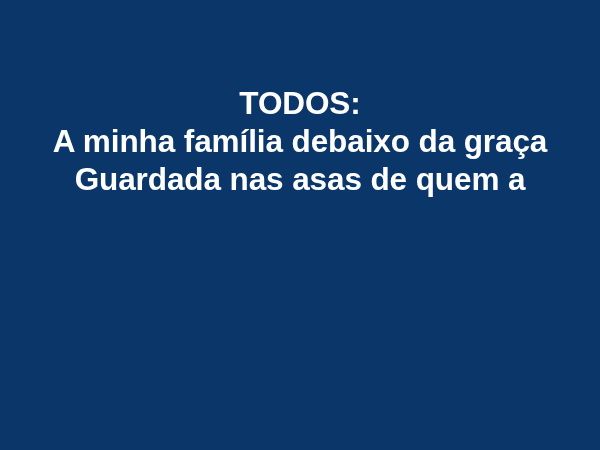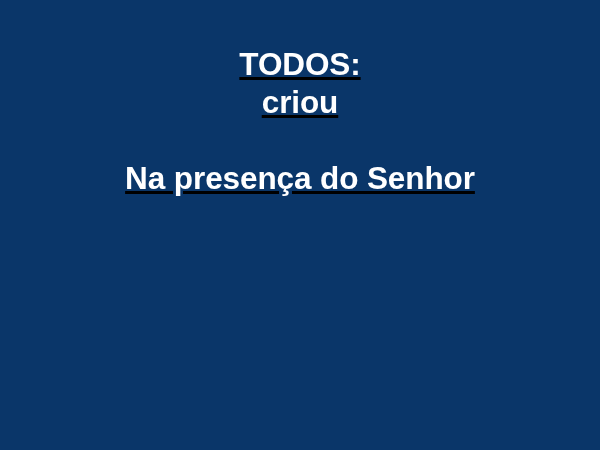--- a/index.html
+++ b/index.html
@@ -19,24 +19,23 @@
     height: 450px;
     background: #0a3669;
     box-sizing: border-box;
     overflow: hidden;
   }
   #lyrics-block {
     position: absolute;
     left: 0;
     top: 0;
     width: 600px;
-    padding-top: 45px;
+    padding-top: 84px;
     box-sizing: border-box;
     text-align: center;
-    text-decoration: underline;
   }
   .lyric-line {
     display: block;
     color: #ffffff;
     font-family: "Liberation Sans", sans-serif;
     font-weight: bold;
     font-size: 31.5px;
     line-height: 38px;
     letter-spacing: -0.1px;
     white-space: pre;
@@ -45,17 +44,17 @@
   .lyric-line.blank {
     height: 38px;
   }
 </style>
 </head>
 <body>
 
 <div id="slide" style="background: rgb(10, 54, 105);">
   <div id="lyrics-block">
     <span class="lyric-line" style="color: rgb(255, 255, 255);">TODOS:</span>
-    <span class="lyric-line" style="color: rgb(255, 255, 255);">criou</span>
+    <span class="lyric-line" style="color: rgb(255, 255, 255);">A minha família debaixo da graça</span>
+    <span class="lyric-line" style="color: rgb(255, 255, 255);">Guardada nas asas de quem a</span>
     <span class="lyric-line blank" style="color: rgb(255, 255, 255);"></span>
-    <span class="lyric-line" style="color: rgb(255, 255, 255);">Na presença do Senhor</span>
   </div>
 </div>
 
 </body></html>

